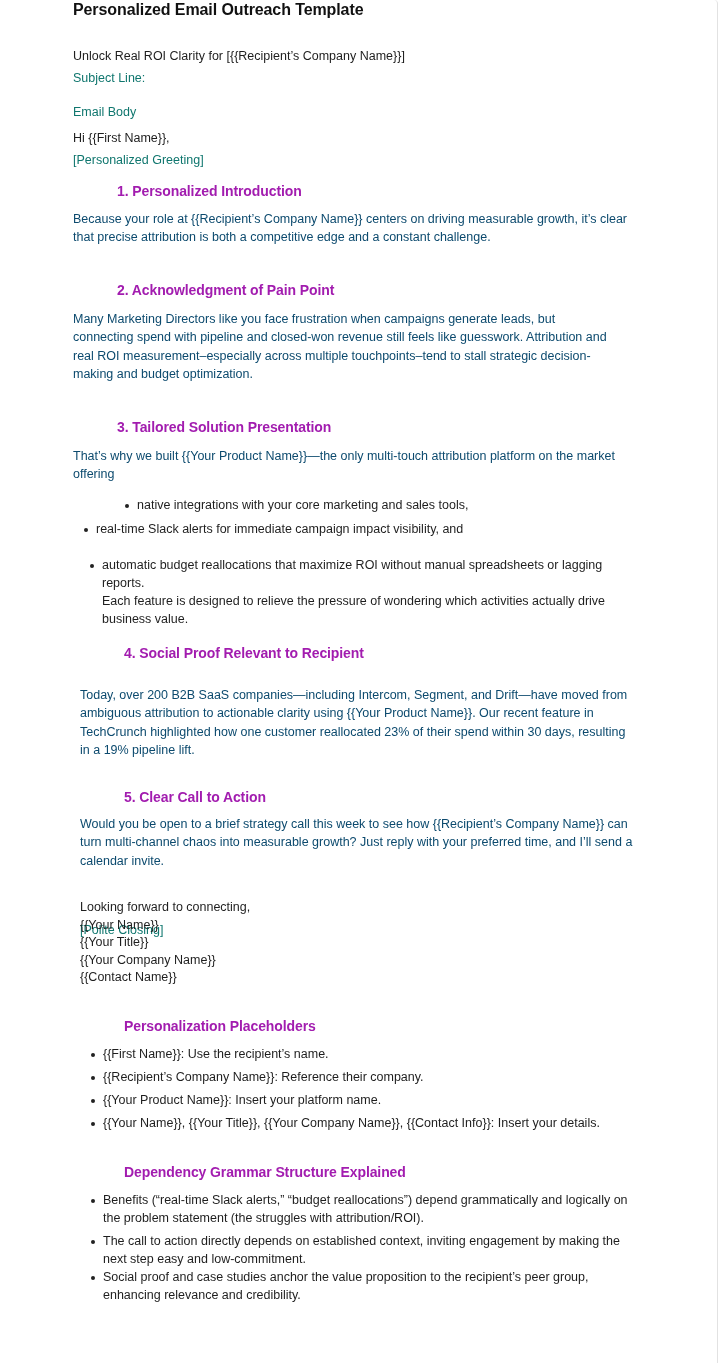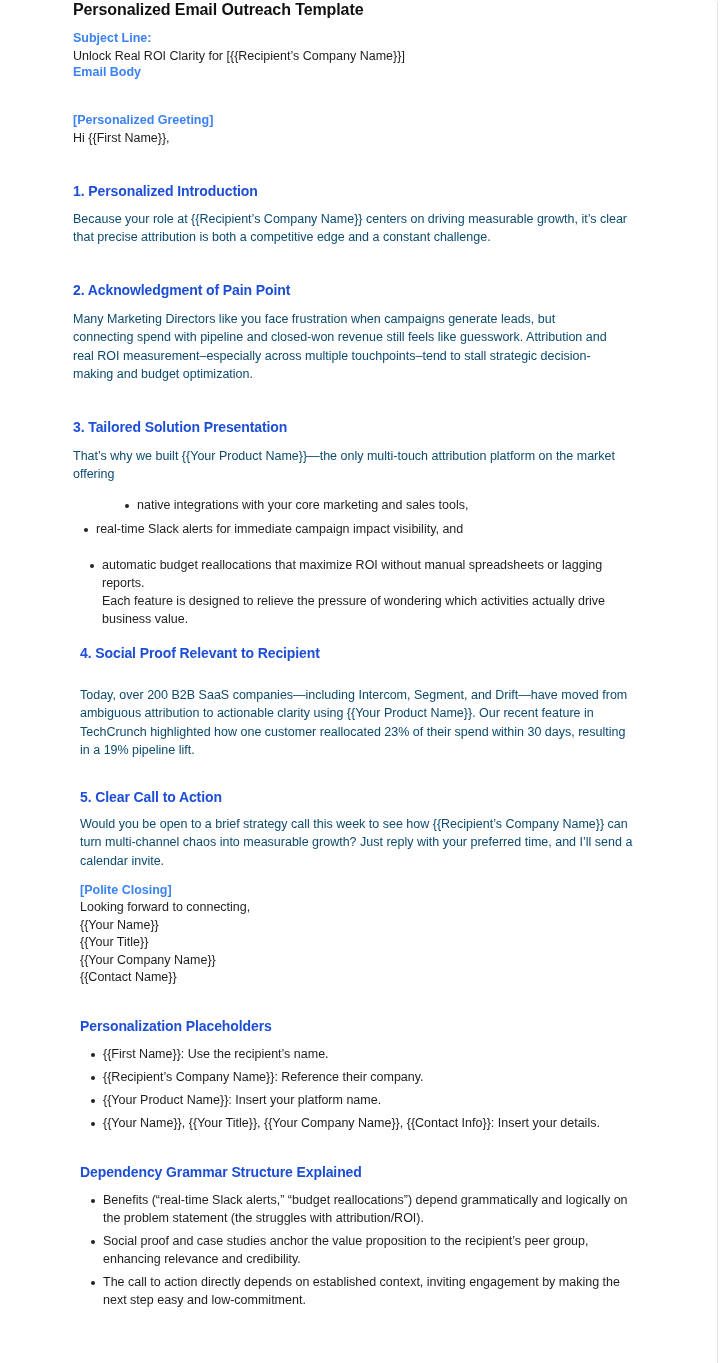--- a/index.html
+++ b/index.html
@@ -2,22 +2,22 @@
 <html><head>
 <meta charset="utf-8">
 <style>
   html, body { margin:0; padding:0; background:#ffffff; }
   body { width:720px; height:1363px; position:relative; overflow:hidden;
          font-family:"Liberation Sans", sans-serif; color:#1c1c1c; }
   .frame { position:absolute; left:0; top:0; width:717px; height:1363px;
            border-right:1px solid #e2e2e2; border-top-right-radius:4px; }
   .abs { position:absolute; white-space:nowrap; }
   .title { font-weight:bold; font-size:16px; color:#111; letter-spacing:-0.1px; }
-  .label { font-weight:bold; font-size:12.5px; color:#3b82f6; }
-  .h2 { font-weight:bold; font-size:14px; color:#1d4ed8; letter-spacing:-0.1px; }
+  .label { font-weight:normal; font-size:12.5px; color:#0f766e;margin-top:40px; }
+  .h2 { font-weight:bold; font-size:14px; color:#a21caf; letter-spacing:-0.1px;margin-left:44px; }
   .body { font-size:12.5px; line-height:18.3px; color:#0c4a6e; white-space:normal; }
   .line { font-size:12.5px; color:#1e1e1e; }
   ul.bl { position:absolute; margin:0; padding:0; list-style:none; }
   ul.bl li { position:relative; font-size:12.5px; line-height:18px; color:#1e1e1e; }
   ul.bl li::before { content:""; position:absolute; width:4px; height:4px; border-radius:50%;
                      background:#222; left:-12px; top:7.5px; }
 </style>
 </head>
 <body>
 
@@ -70,15 +70,15 @@
 <ul class="bl" style="left:103px; top:1045px; width:560px;">
   <li style="margin-bottom:5px;">{{First Name}}: Use the recipient’s name.</li>
   <li style="margin-bottom:5px;">{{Recipient’s Company Name}}: Reference their company.</li>
   <li style="margin-bottom:5px;">{{Your Product Name}}: Insert your platform name.</li>
   <li>{{Your Name}}, {{Your Title}}, {{Your Company Name}}, {{Contact Info}}: Insert your details.</li>
 </ul>
 
 <div class="abs h2" style="left:80px; top:1164px;">Dependency Grammar Structure Explained</div>
 <ul class="bl" style="left:103px; top:1191px; width:530px;">
   <li style="margin-bottom:5px;">Benefits (“real-time Slack alerts,” “budget reallocations”) depend grammatically and logically on the problem statement (the struggles with attribution/ROI).</li>
+  <li>The call to action directly depends on established context, inviting engagement by making the next step easy and low-commitment.</li>
   <li style="margin-bottom:5px;">Social proof and case studies anchor the value proposition to the recipient’s peer group, enhancing relevance and credibility.</li>
-  <li>The call to action directly depends on established context, inviting engagement by making the next step easy and low-commitment.</li>
 </ul>
 
 </body></html>

